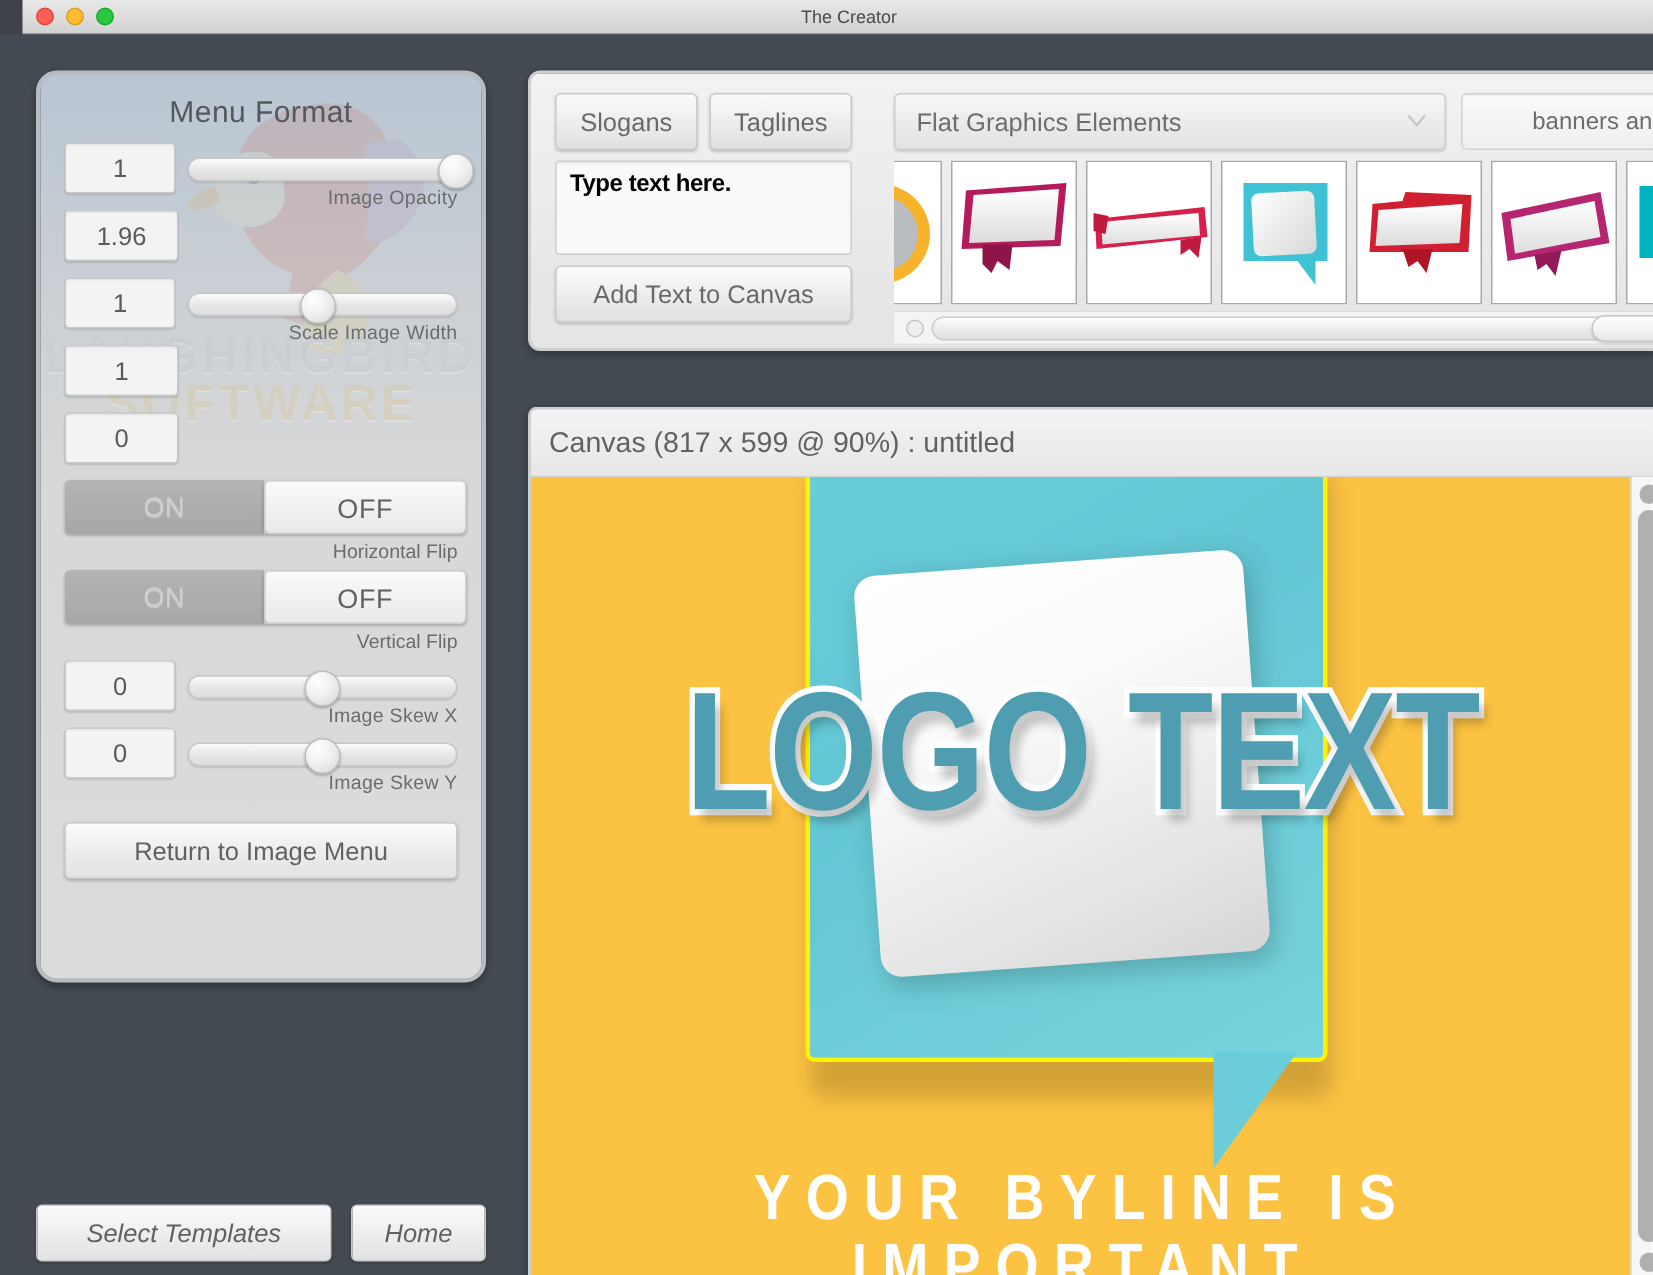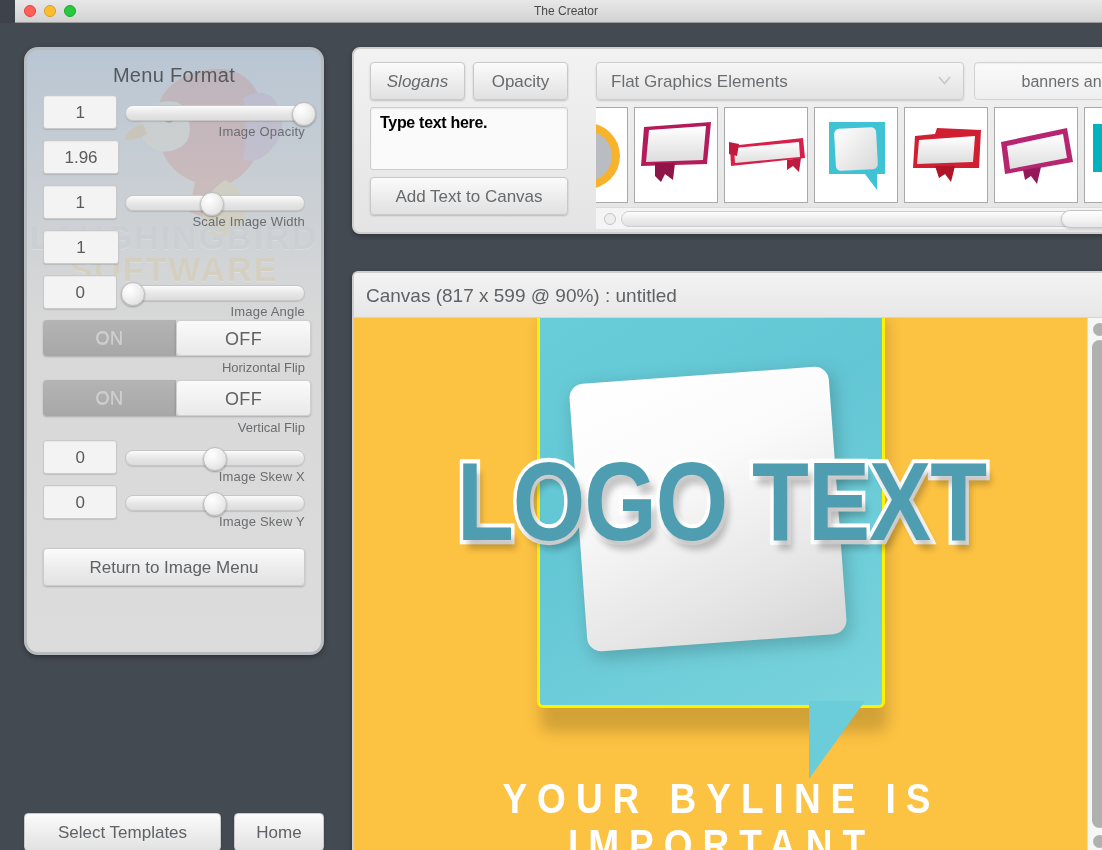--- a/index.html
+++ b/index.html
@@ -131,21 +131,21 @@
     border:2px solid #cfcfcf; border-radius:8px;
     box-shadow: 0 2px 5px rgba(0,0,0,.30);
     overflow:hidden;
   }
   .tb-btn {
     background: linear-gradient(180deg,#fbfbfb 0%, #ececec 55%, #e1e1e1 100%);
     border:1px solid #c9c9c9; border-radius:4px;
     box-shadow: 0 1px 2px rgba(0,0,0,.20);
     font-size:17px; color:#676a6d; text-align:center;
   }
-  #slogans-btn { position:absolute; left:16px; top:13px; width:95px; height:38px; line-height:38px;font-style:italic; }
+  #slogans-btn { position:absolute; left:16px; top:13px; width:95px; height:38px; line-height:38px; }
   #taglines-btn{ position:absolute; left:119px; top:13px; width:95px; height:38px; line-height:38px; }
   #text-area {
     position:absolute; left:16px; top:58px; width:198px; height:63px;
     background:#fafafa; border:1px solid #cdcdcd; border-radius:3px;
     box-shadow: inset 0 1px 2px rgba(0,0,0,.07);
     padding:6px 9px;
     font-size:16px; font-weight:bold; color:#000;
     font-family:"Liberation Sans Narrow","Liberation Sans",sans-serif;
     letter-spacing:-.3px;
   }
@@ -302,21 +302,21 @@
     background:#b0b0b0;
   }
   .vscroll .sb-dot.top { top:5px; }
   .vscroll .sb-dot.bot { bottom:5px; }
   .vscroll .sb-thumb {
     position:absolute; left:4px; top:22px; width:15px; height:488px;
     border-radius:8px; background:#b0b0b0;
   }
 
   
-  .bottom-bar { position:absolute; left:0; bottom:0; width:352px; height:37px; }
+  .bottom-bar { position:absolute; left:0; bottom:0; width:352px; height:47px;font-style:italic; }
   .bottom-btn {
     position:absolute; top:0; height:38px; line-height:38px;
     background: linear-gradient(180deg,#fbfbfb 0%, #ededed 55%, #e2e2e2 100%);
     border:1px solid #c9c9c9; border-radius:4px;
     box-shadow: 0 1px 2px rgba(0,0,0,.25);
     text-align:center; font-size:17px; color:#5f6265;
   }
   #select-templates-btn { left:24px; width:197px; }
   #home-btn { left:234px; width:90px; }
 </style>
@@ -376,26 +376,20 @@
           <div class="slider-label">Scale Image Width</div>
         </div>
       </div>
 
       <div class="row">
         <div class="numbox">1</div>
       </div>
 
       <div class="row">
         <div class="numbox">0</div>
-        <div class="slider-wrap">
-          <div class="track">
-            <div class="knob" style="left:4%"></div>
-          </div>
-          <div class="slider-label">Image Angle</div>
-        </div>
       </div>
 
       <div class="toggle-row">
         <div class="toggle">
           <div class="seg on">ON</div>
           <div class="seg off">OFF</div>
         </div>
         <div class="toggle-label">Horizontal Flip</div>
       </div>
 
@@ -428,21 +422,21 @@
       </div>
 
     </div>
 
     <div class="return-btn">Return to Image Menu</div>
   </div>
 
   <div class="toolbar">
 
     <div class="tb-btn" id="slogans-btn">Slogans</div>
-    <div class="tb-btn" id="taglines-btn">Opacity</div>
+    <div class="tb-btn" id="taglines-btn">Taglines</div>
     <div id="text-area">Type text here.</div>
     <div class="tb-btn" id="add-text-btn">Add Text to Canvas</div>
 
     <div class="category-select">
       <span class="cs-label">Flat Graphics Elements</span>
       <svg class="chev" viewBox="0 0 13 9">
         <path d="M1 1 L6.5 7.5 L12 1" fill="none" stroke="#9a9a9a" stroke-width="1.6"></path>
       </svg>
     </div>
 

